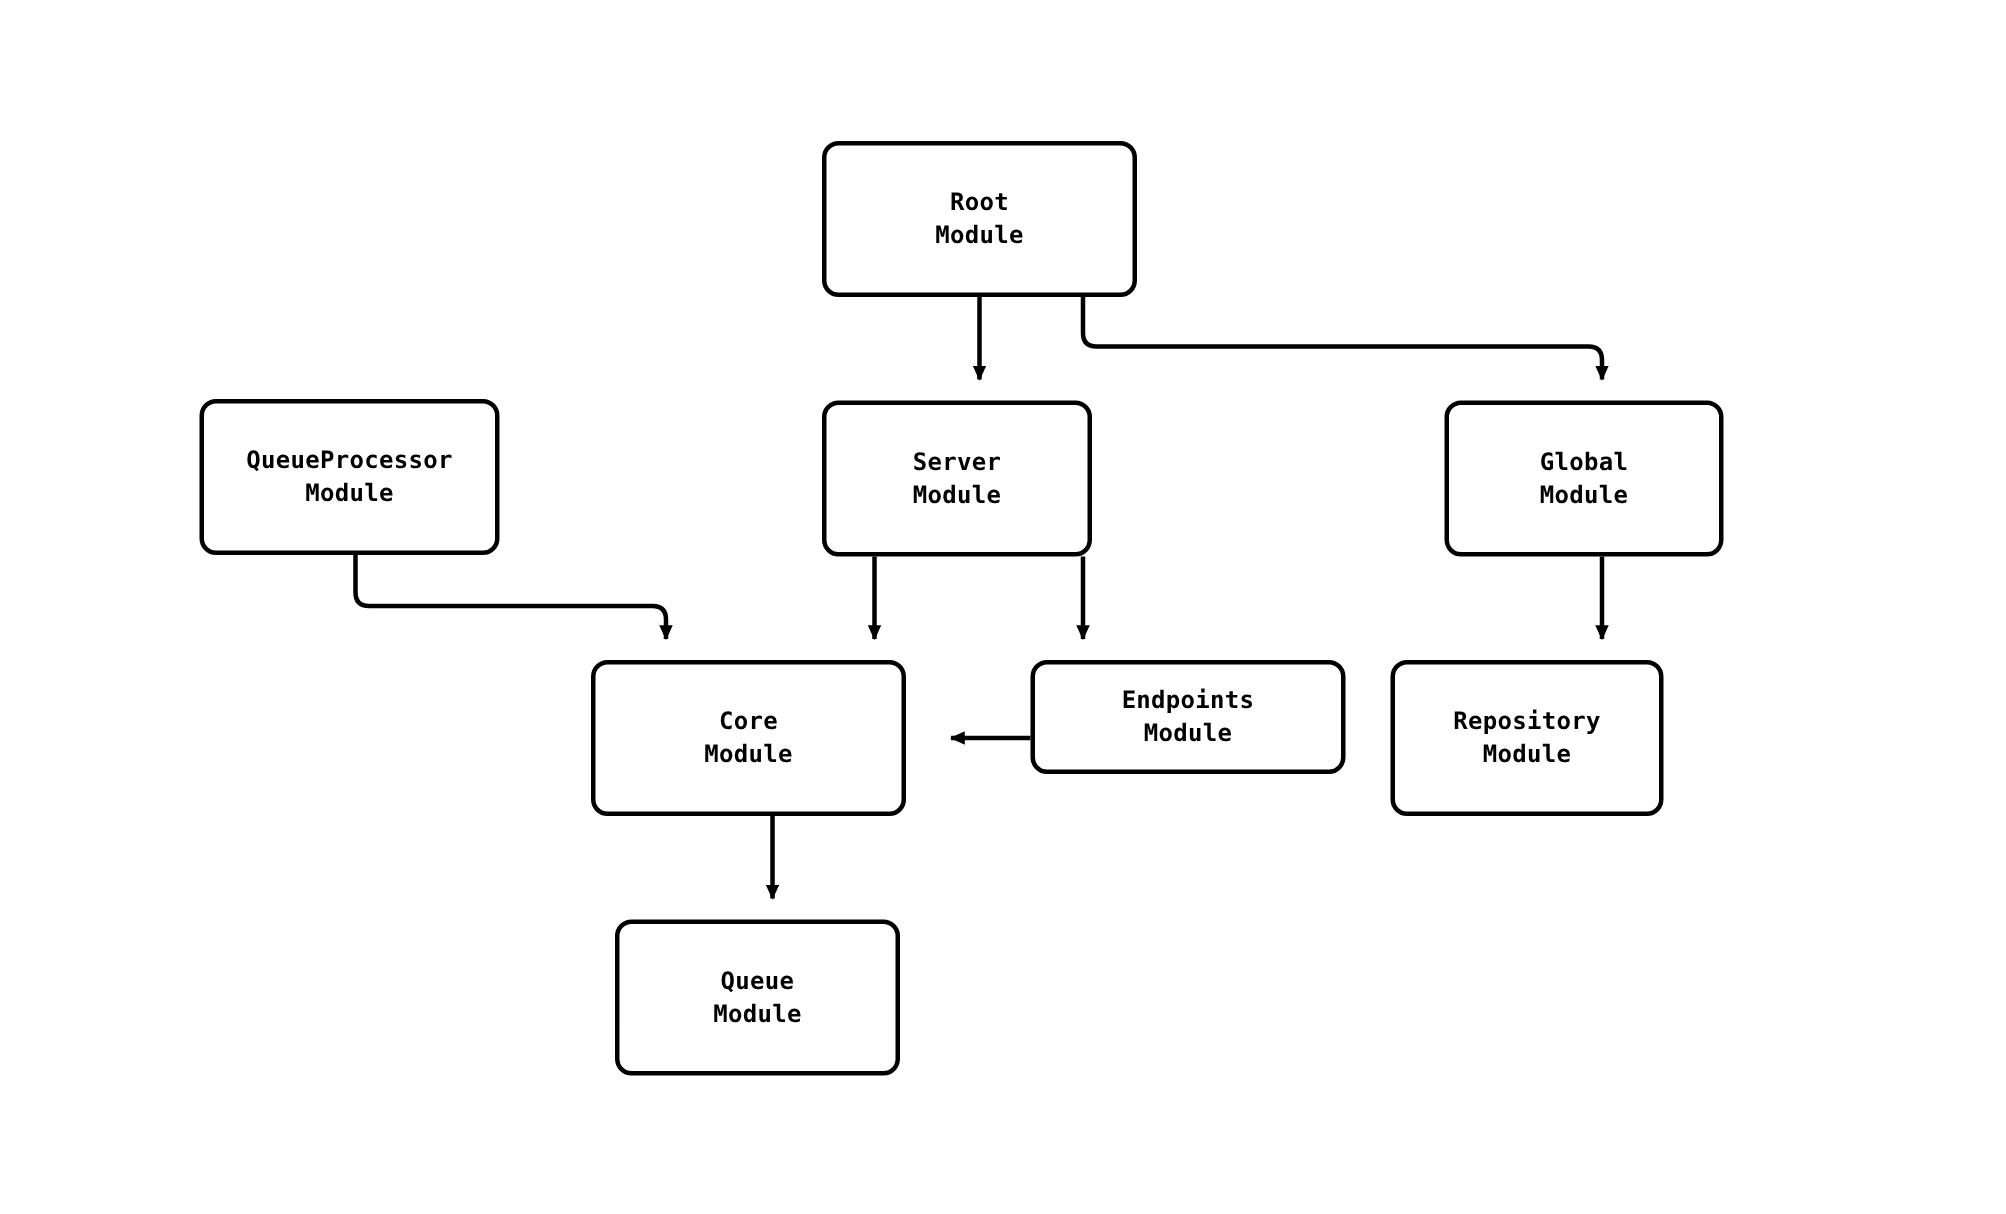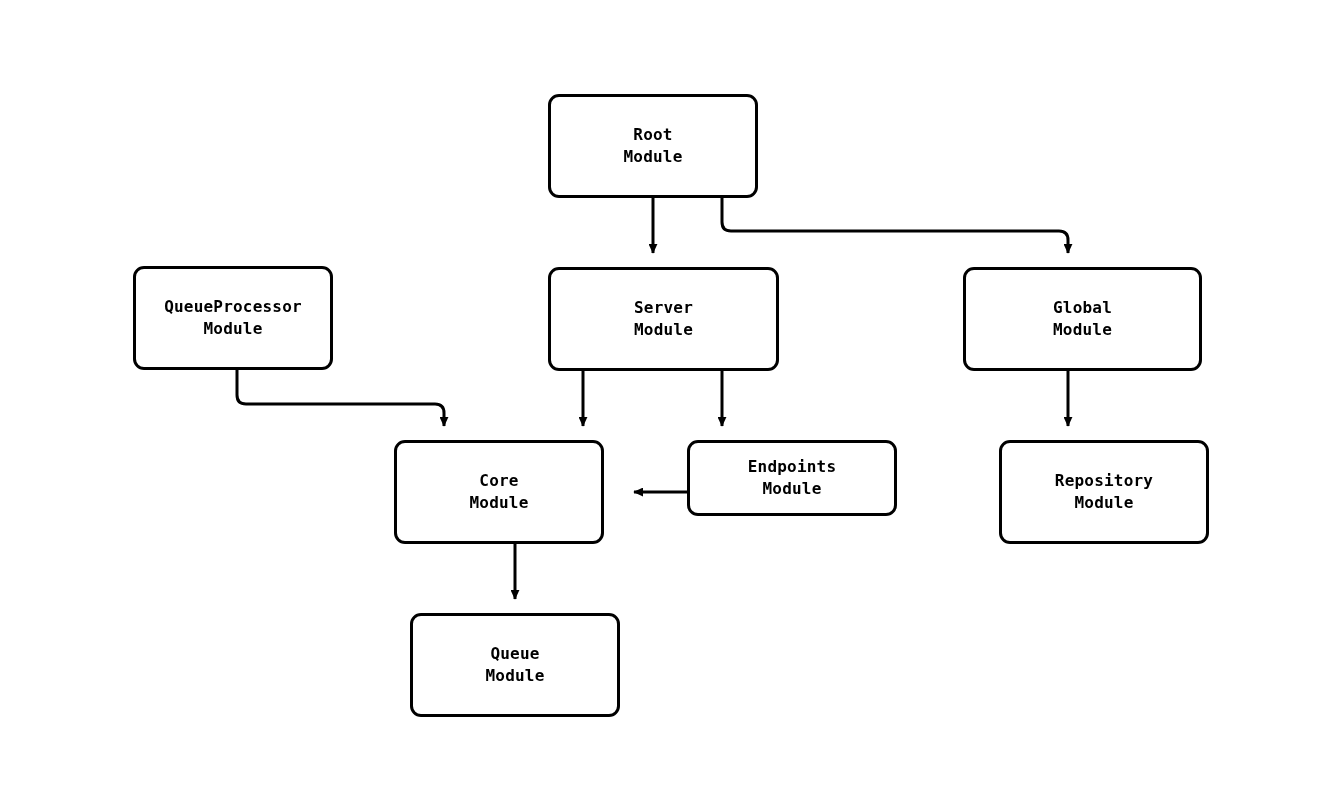--- a/index.html
+++ b/index.html
@@ -85,43 +85,43 @@
   <div class="node-box" style="left:548px; top:94px; width:210px; height:104px;">
     <span class="node-line">Root</span>
     <span class="node-line">Module</span>
   </div>
 
   <div class="node-box" style="left:133px; top:266px; width:200px; height:104px;">
     <span class="node-line">QueueProcessor</span>
     <span class="node-line">Module</span>
   </div>
 
-  <div class="node-box" style="left:548px; top:267px; width:231px; height:104px;">
+  <div class="node-box" style="left:548px; top:267px; width:180px; height:104px;">
     <span class="node-line">Server</span>
     <span class="node-line">Module</span>
   </div>
 
-  <div class="node-box" style="left:963px; top:267px; width:239px; height:104px;">
+  <div class="node-box" style="left:963px; top:267px; width:186px; height:104px;">
     <span class="node-line">Global</span>
     <span class="node-line">Module</span>
   </div>
 
   <div class="node-box" style="left:394px; top:440px; width:210px; height:104px;">
     <span class="node-line">Core</span>
     <span class="node-line">Module</span>
   </div>
 
   <div class="node-box" style="left:687px; top:440px; width:210px; height:76px;">
     <span class="node-line">Endpoints</span>
     <span class="node-line">Module</span>
   </div>
 
-  <div class="node-box" style="left:999px; top:440px; width:210px; height:104px;">
+  <div class="node-box" style="left:927px; top:440px; width:182px; height:104px;">
     <span class="node-line">Repository</span>
     <span class="node-line">Module</span>
   </div>
 
-  <div class="node-box" style="left:410px; top:613px; width:210px; height:104px;">
+  <div class="node-box" style="left:410px; top:613px; width:190px; height:104px;">
     <span class="node-line">Queue</span>
     <span class="node-line">Module</span>
   </div>
 
 </div>
 
 </body></html>

